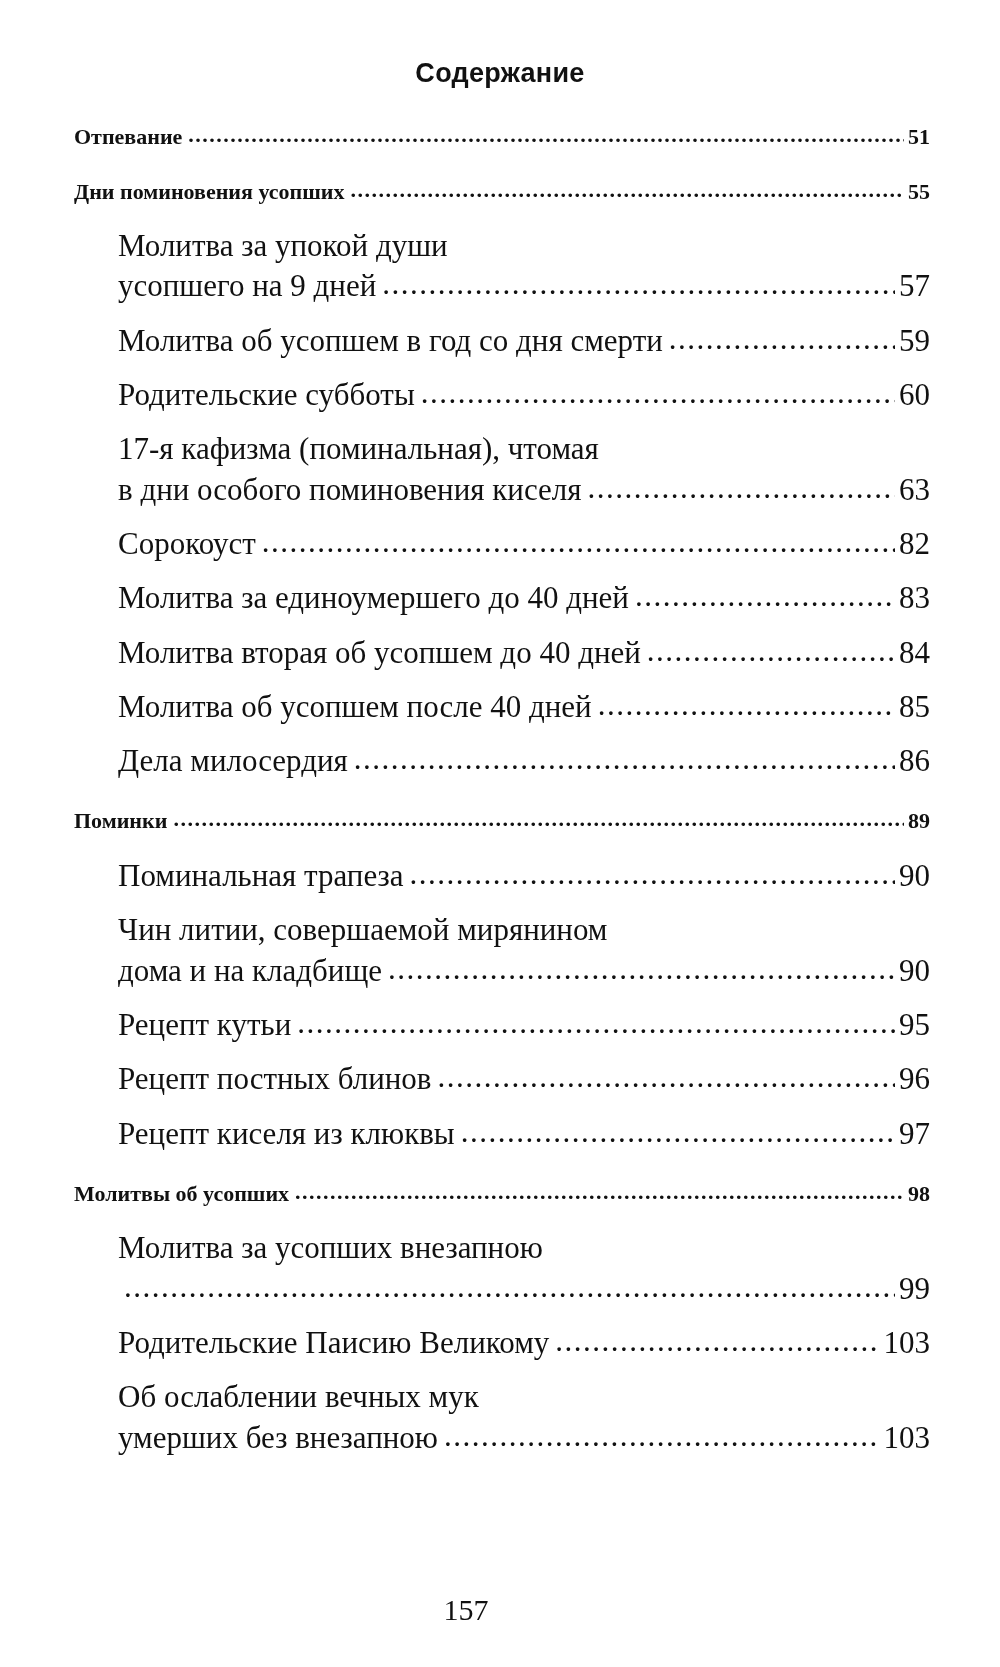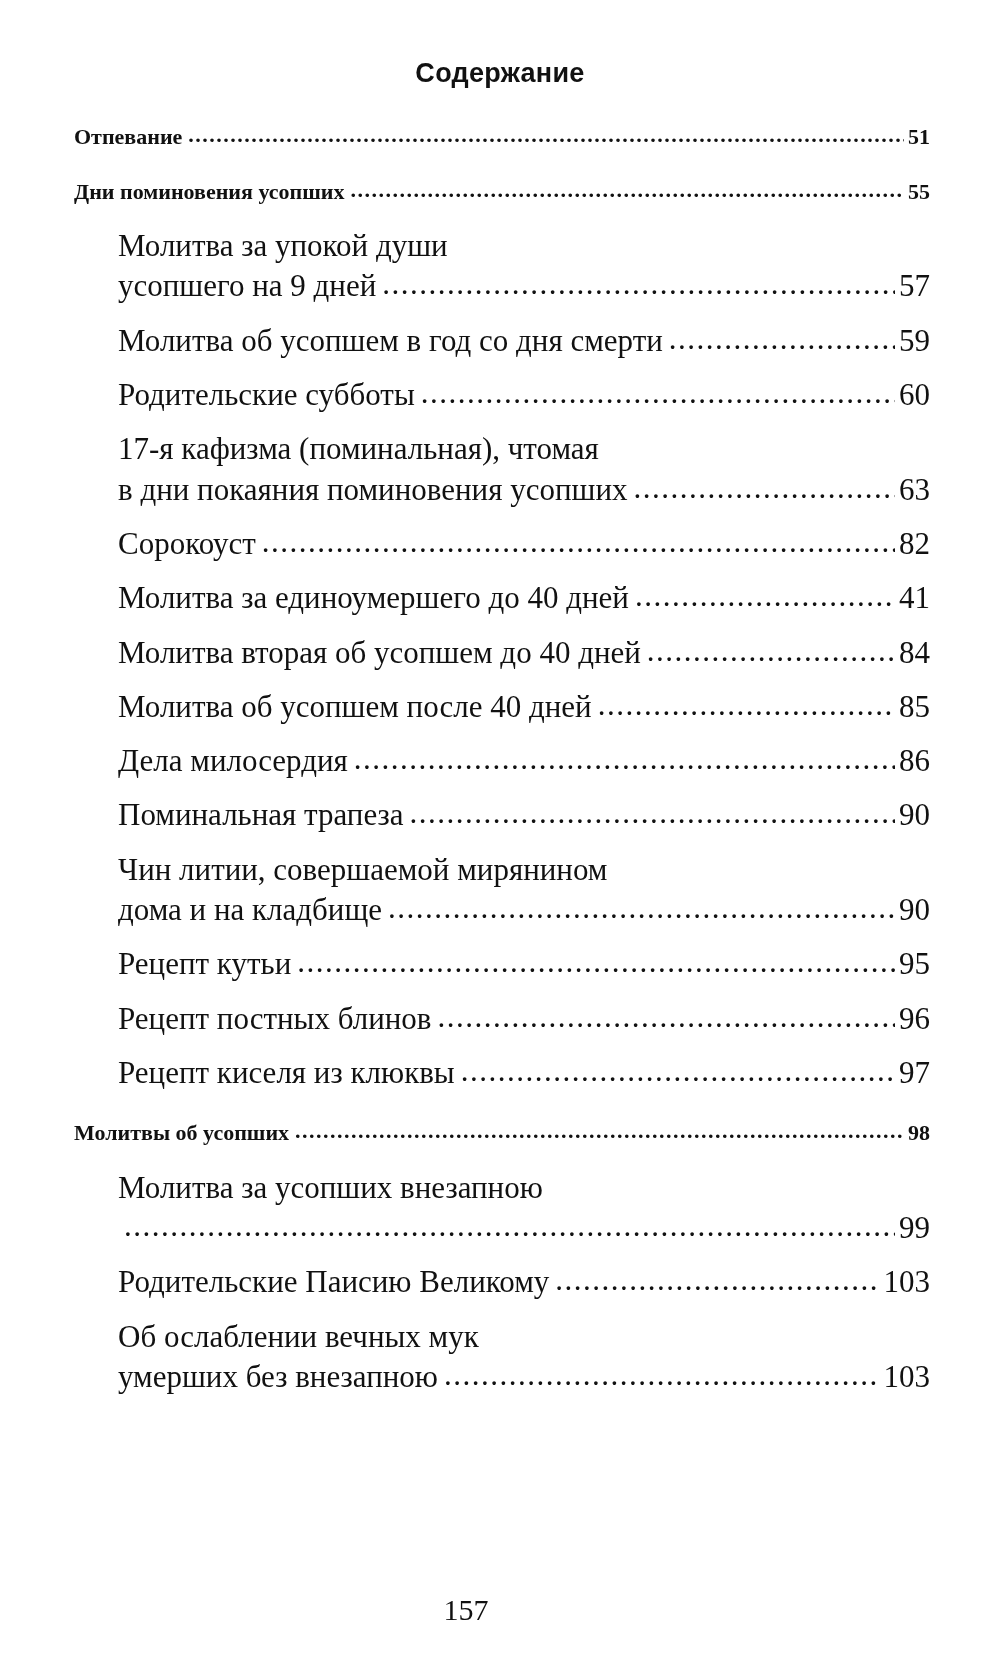--- a/index.html
+++ b/index.html
@@ -139,37 +139,37 @@
       <div class="entry level2">
         <div class="row">
           <span class="label">Родительские субботы</span>
           <span class="leader"></span>
           <span class="page-num">60</span>
         </div>
       </div>
       <div class="entry level2">
         <div class="line-plain">17-я кафизма (поминальная), чтомая</div>
         <div class="row">
-          <span class="label">в дни покаяния поминовения усопших</span>
+          <span class="label">в дни особого поминовения киселя</span>
           <span class="leader"></span>
           <span class="page-num">63</span>
         </div>
       </div>
       <div class="entry level2">
         <div class="row">
           <span class="label">Сорокоуст</span>
           <span class="leader"></span>
           <span class="page-num">82</span>
         </div>
       </div>
       <div class="entry level2">
         <div class="row">
           <span class="label">Молитва за единоумершего до 40 дней</span>
           <span class="leader"></span>
-          <span class="page-num">41</span>
+          <span class="page-num">83</span>
         </div>
       </div>
       <div class="entry level2">
         <div class="row">
           <span class="label">Молитва вторая об усопшем до 40 дней</span>
           <span class="leader"></span>
           <span class="page-num">84</span>
         </div>
       </div>
       <div class="entry level2">
@@ -179,20 +179,27 @@
           <span class="page-num">85</span>
         </div>
       </div>
       <div class="entry level2">
         <div class="row">
           <span class="label">Дела милосердия</span>
           <span class="leader"></span>
           <span class="page-num">86</span>
         </div>
       </div>
+      <div class="entry level1">
+        <div class="row">
+          <span class="label">Поминки</span>
+          <span class="leader"></span>
+          <span class="page-num">89</span>
+        </div>
+      </div>
       <div class="entry level2">
         <div class="row">
           <span class="label">Поминальная трапеза</span>
           <span class="leader"></span>
           <span class="page-num">90</span>
         </div>
       </div>
       <div class="entry level2">
         <div class="line-plain">Чин литии, совершаемой мирянином</div>
         <div class="row">

